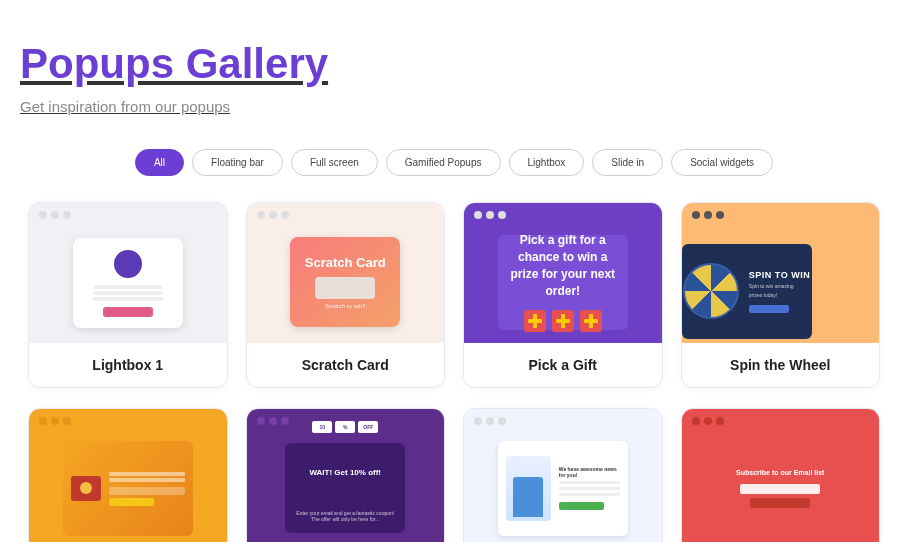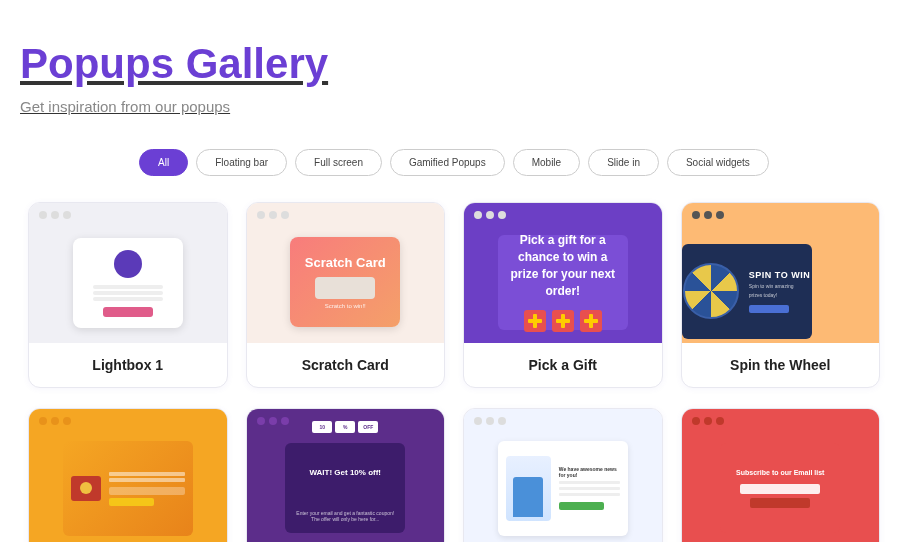--- a/index.html
+++ b/index.html
@@ -477,21 +477,21 @@
 <div class="page-header">
   <h1 class="page-title">Popups Gallery</h1>
   <p class="page-subtitle">Get inspiration from our popups</p>
 </div>
 
 <div class="filter-bar">
   <button class="filter-btn active">All</button>
   <button class="filter-btn">Floating bar</button>
   <button class="filter-btn">Full screen</button>
   <button class="filter-btn">Gamified Popups</button>
-  <button class="filter-btn">Mobile</button>
+  <button class="filter-btn">Lightbox</button>
   <button class="filter-btn">Slide in</button>
   <button class="filter-btn">Social widgets</button>
 </div>
 
 <div class="gallery-grid">
 
   <div class="gallery-card">
     <div class="card-preview preview-lightbox1">
       <div class="card-dots">
         <span class="dot"></span>

